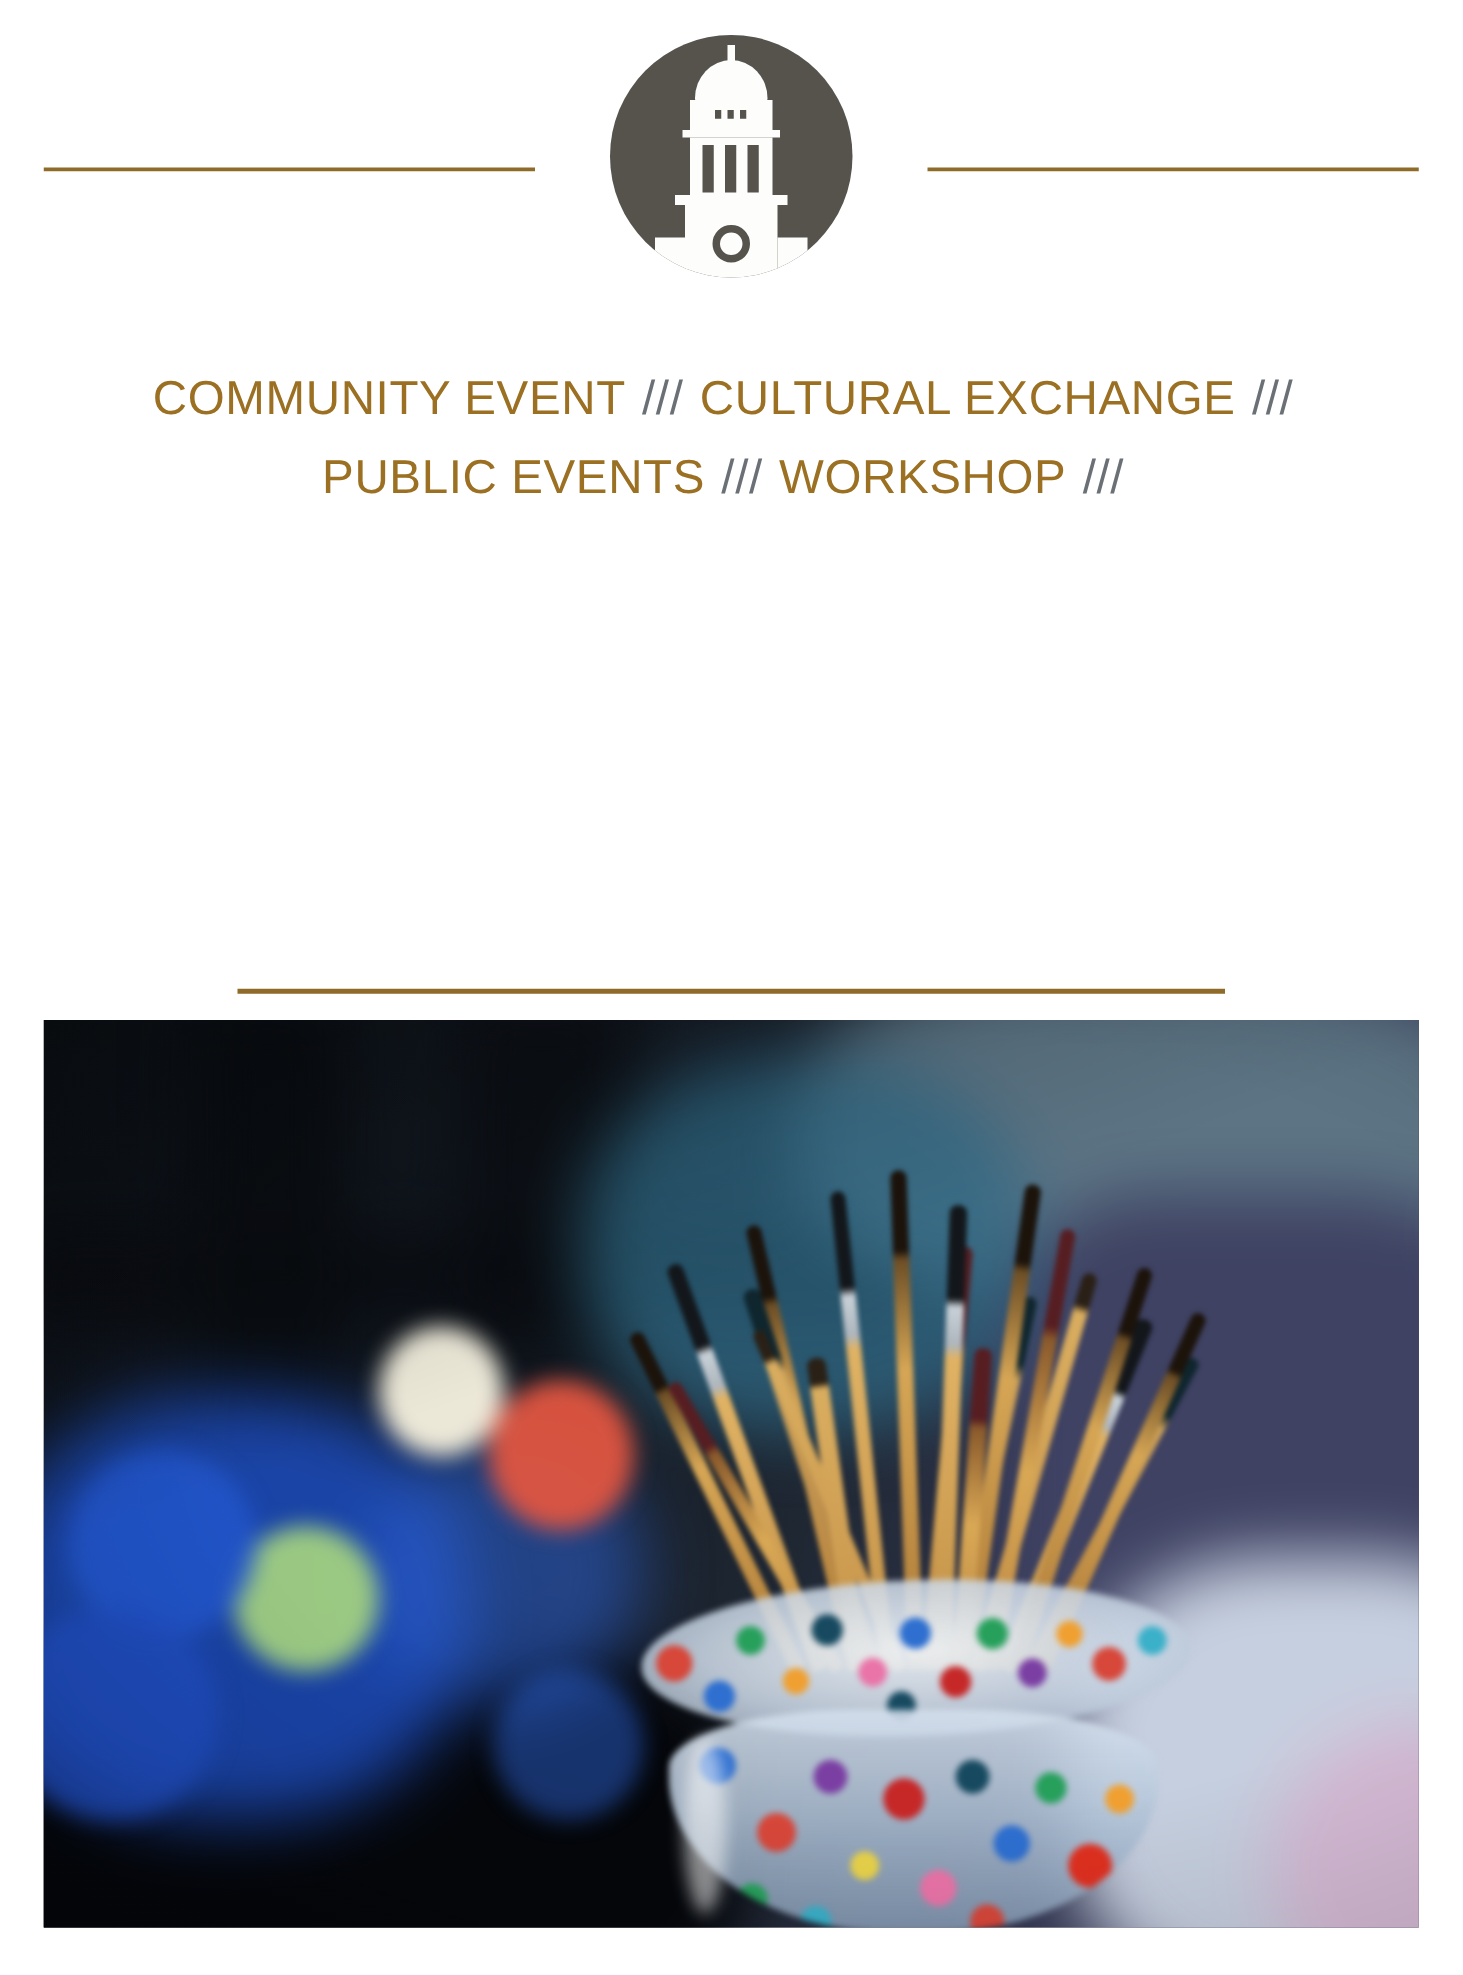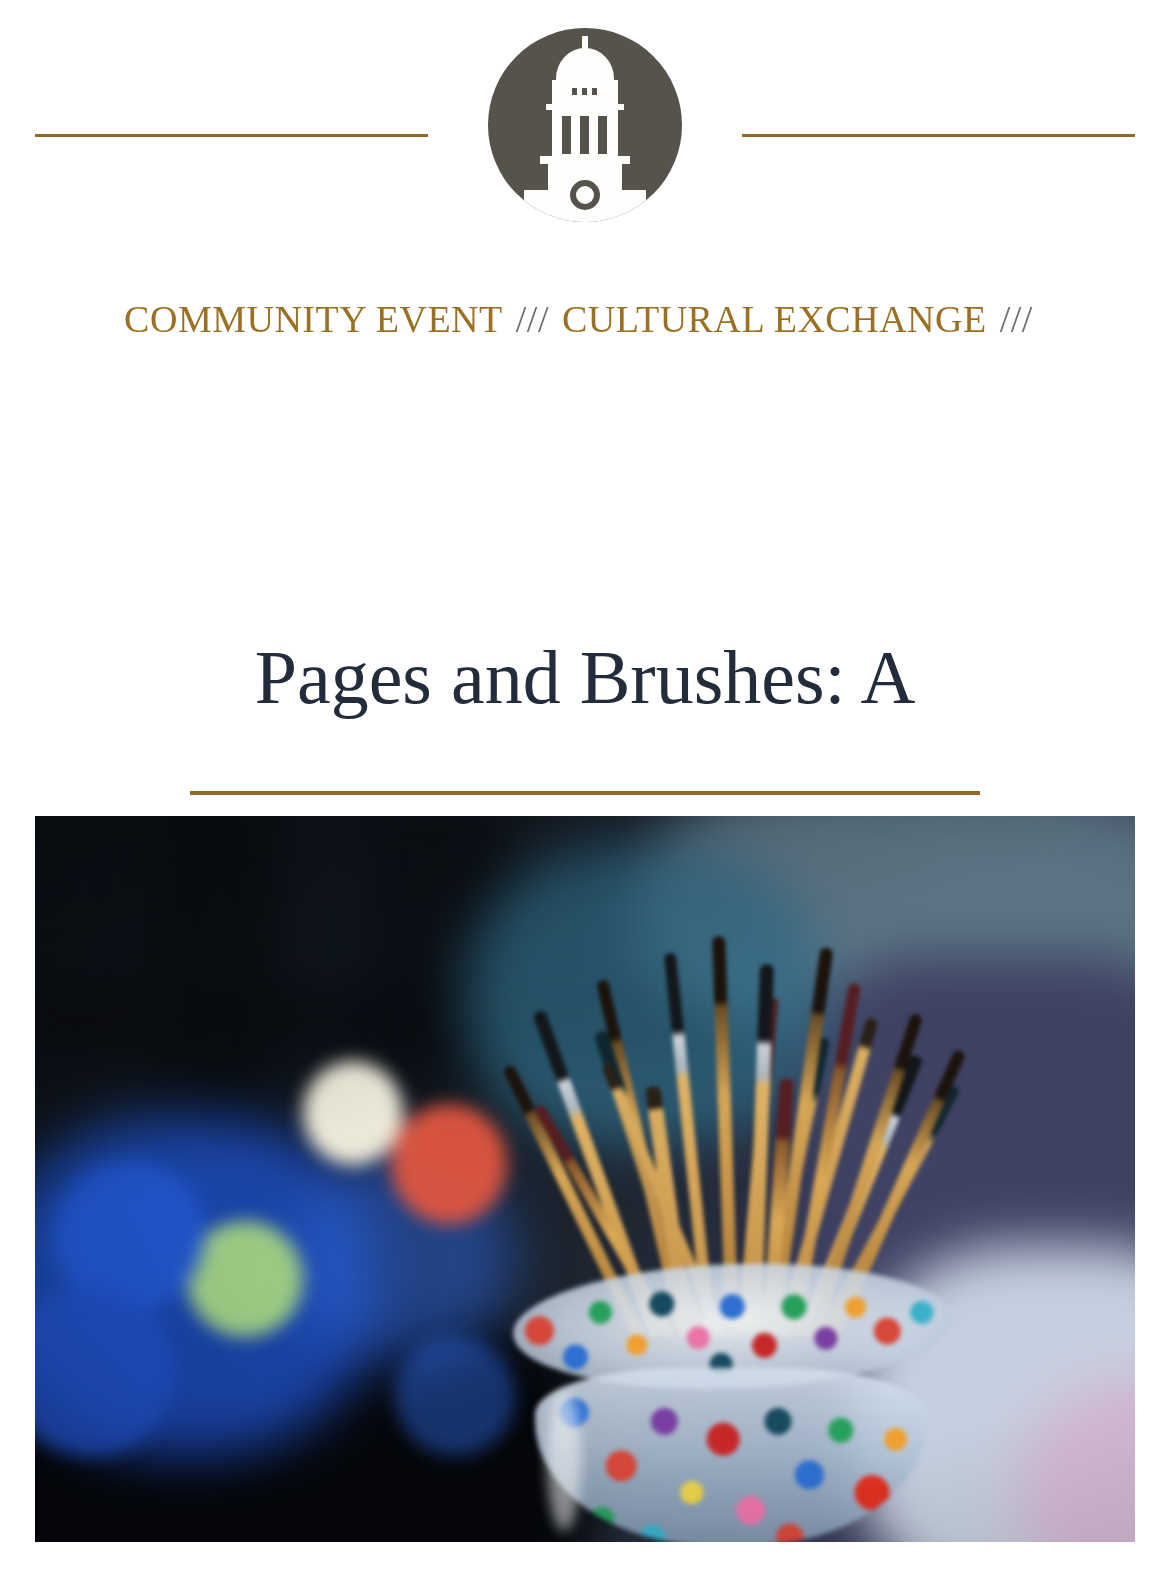--- a/index.html
+++ b/index.html
@@ -30,21 +30,21 @@
   .t-slit.s1 { left:74px; } .t-slit.s2 { left:92px; } .t-slit.s3 { left:110px; }
   .t-cornice2 { left:52px;  top:128px; width:90px; height:8px;  background:#fdfdfc; }
   .t-body     { left:60px;  top:136px; width:74px; height:60px; background:#fdfdfc; }
   .t-wing     { top:162px; width:24px; height:34px; background:#fdfdfc; }
   .t-wing.wl { left:36px; } .t-wing.wr { left:134px; }
   .t-clock    { left:82px; top:152px; width:30px; height:30px; box-sizing:border-box;
                 border:6px solid #55534c; border-radius:50%; background:#fdfdfc; }
 
   
   .categories { position:absolute; left:0; top:288px; width:1170px; text-align:center;
-                font-size:38px; line-height:63px; letter-spacing:.5px;font-family:Liberation Serif, serif; }
+                font-size:38px; line-height:63px; letter-spacing:.5px; }
   .cat-line { display:block; }
   .cat  { color:#9c7023; text-decoration:none; cursor:pointer; }
   .sep  { color:#6b7076; margin:0 13px; }
   .date { position:absolute; left:0; top:424px; width:1170px; text-align:center;
           font-size:38px; letter-spacing:1px; line-height:50px; color:#3a424e; }
 
   
   .title { position:absolute; left:0; top:580px; width:1170px; text-align:center;
            font-family:"Liberation Serif", serif; font-weight:400;
            font-size:76px; line-height:93px; color:#232c3a; }
@@ -155,24 +155,27 @@
     <div class="t-body"></div>
     <div class="t-wing wl"></div>
     <div class="t-wing wr"></div>
     <div class="t-clock"></div>
   </div>
 
   <div class="categories">
     <span class="cat-line">
       <a class="cat">COMMUNITY EVENT</a><span class="sep">///</span><a class="cat">CULTURAL EXCHANGE</a><span class="sep">///</span>
     </span>
+    <span class="cat-line">
+      <a class="cat">PUBLIC EVENTS</a><span class="sep">///</span><a class="cat">WORKSHOP</a><span class="sep">///</span>
+    </span>
   </div>
 
 
-  <h1 class="title"><span>Pages and Brushes: A</span><br>
+  <h1 class="title"><br>
     </h1>
 
   <div class="title-rule"></div>
 
   <div class="photo">
     <div class="ph-base"></div>
     <div class="ph-bg">
       <div class="bl-band1"></div>
       <div class="bl-band2"></div>
       <div class="bl-bandh"></div>

